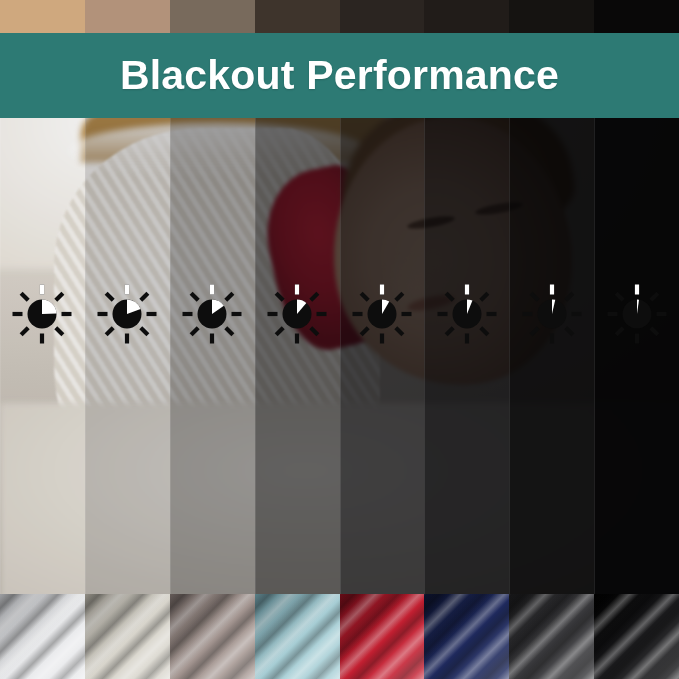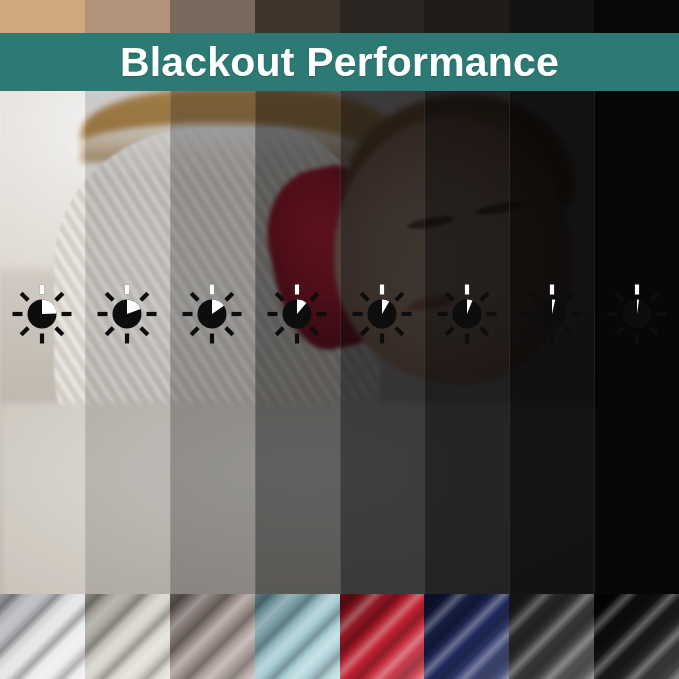--- a/index.html
+++ b/index.html
@@ -16,21 +16,21 @@
   .top-strip{
     position:absolute;top:0;left:0;
     width:679px;height:33px;
     display:flex;
   }
   .top-strip .swatch{flex:1 1 0;height:100%;}
 
   
   .header-banner{
     position:absolute;top:33px;left:0;
-    width:679px;height:58px;
+    width:679px;height:85px;
     z-index:40;
     display:flex;flex-direction:row;
     align-items:center;justify-content:center;
   }
   .header-title{
     color:#ffffff;
     font-size:41px;
     font-weight:bold;
     letter-spacing:.2px;
     line-height:1;

